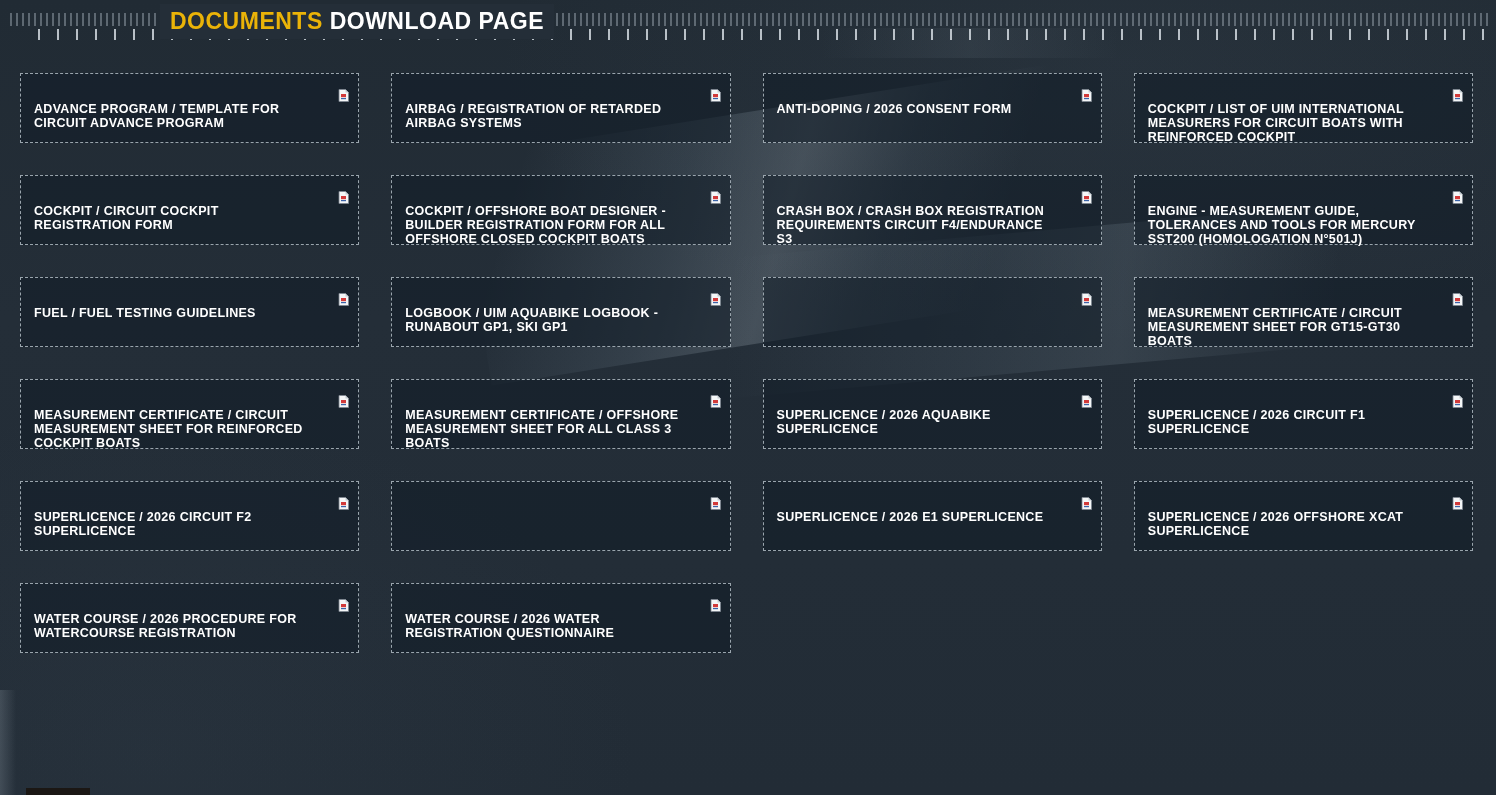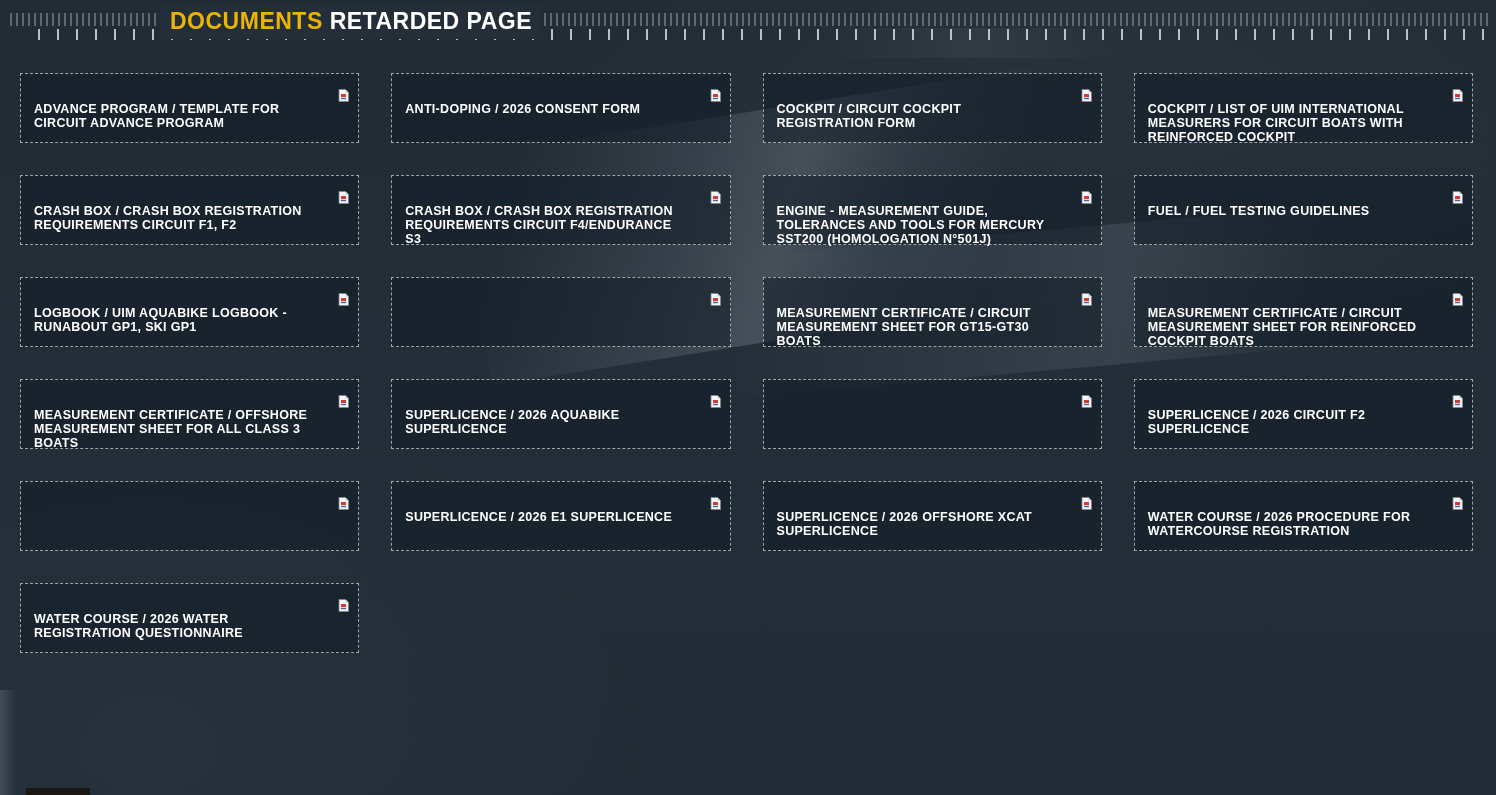--- a/index.html
+++ b/index.html
@@ -143,87 +143,98 @@
 <div class="bg">
   <div class="bg-streak s1"></div>
   <div class="bg-streak s2"></div>
   <div class="bg-streak s3"></div>
   <div class="bg-streak s4"></div>
 </div>
 
 <header>
   <div class="ticks-dense"></div>
   <div class="ticks-sparse"></div>
-  <h1 class="page-title"><span class="accent">DOCUMENTS</span><span> </span><span class="rest">RETARDED PAGE</span></h1>
+  <h1 class="page-title"><span class="accent">DOCUMENTS</span><span> </span><span class="rest">DOWNLOAD PAGE</span></h1>
 </header>
 
 <main class="grid" id="grid">
   <a class="card">
     <span class="card-title">ADVANCE PROGRAM / TEMPLATE FOR CIRCUIT ADVANCE PROGRAM</span>
     <span class="file-icon">
       <svg width="11" height="13" viewBox="0 0 11 13" xmlns="http://www.w3.org/2000/svg">
         <path d="M1 0.5 H7.5 L10.5 3.5 V12.5 H1 Z" fill="#f4f6f7" stroke="#7d8790" stroke-width="0.8"></path>
         <path d="M7.5 0.5 V3.5 H10.5 Z" fill="#c3ccd2"></path>
         <rect x="3" y="5" width="5" height="3.2" fill="#d23a3a"></rect>
         <rect x="3" y="9" width="5" height="1.2" fill="#3a63a8"></rect>
       </svg>
     </span>
   </a>
 
+  <a class="card">
+    <span class="card-title">AIRBAG / REGISTRATION OF RETARDED AIRBAG SYSTEMS</span>
+    <span class="file-icon">
+      <svg width="11" height="13" viewBox="0 0 11 13" xmlns="http://www.w3.org/2000/svg">
+        <path d="M1 0.5 H7.5 L10.5 3.5 V12.5 H1 Z" fill="#f4f6f7" stroke="#7d8790" stroke-width="0.8"></path>
+        <path d="M7.5 0.5 V3.5 H10.5 Z" fill="#c3ccd2"></path>
+        <rect x="3" y="5" width="5" height="3.2" fill="#d23a3a"></rect>
+        <rect x="3" y="9" width="5" height="1.2" fill="#3a63a8"></rect>
+      </svg>
+    </span>
+  </a>
 
   <a class="card">
     <span class="card-title">ANTI-DOPING / 2026 CONSENT FORM</span>
     <span class="file-icon">
       <svg width="11" height="13" viewBox="0 0 11 13" xmlns="http://www.w3.org/2000/svg">
         <path d="M1 0.5 H7.5 L10.5 3.5 V12.5 H1 Z" fill="#f4f6f7" stroke="#7d8790" stroke-width="0.8"></path>
         <path d="M7.5 0.5 V3.5 H10.5 Z" fill="#c3ccd2"></path>
         <rect x="3" y="5" width="5" height="3.2" fill="#d23a3a"></rect>
         <rect x="3" y="9" width="5" height="1.2" fill="#3a63a8"></rect>
       </svg>
     </span>
   </a>
 
   <a class="card">
+    <span class="card-title">COCKPIT / LIST OF UIM INTERNATIONAL MEASURERS FOR CIRCUIT BOATS WITH REINFORCED COCKPIT</span>
+    <span class="file-icon">
+      <svg width="11" height="13" viewBox="0 0 11 13" xmlns="http://www.w3.org/2000/svg">
+        <path d="M1 0.5 H7.5 L10.5 3.5 V12.5 H1 Z" fill="#f4f6f7" stroke="#7d8790" stroke-width="0.8"></path>
+        <path d="M7.5 0.5 V3.5 H10.5 Z" fill="#c3ccd2"></path>
+        <rect x="3" y="5" width="5" height="3.2" fill="#d23a3a"></rect>
+        <rect x="3" y="9" width="5" height="1.2" fill="#3a63a8"></rect>
+      </svg>
+    </span>
+  </a>
+
+  <a class="card">
     <span class="card-title">COCKPIT / CIRCUIT COCKPIT REGISTRATION FORM</span>
     <span class="file-icon">
       <svg width="11" height="13" viewBox="0 0 11 13" xmlns="http://www.w3.org/2000/svg">
         <path d="M1 0.5 H7.5 L10.5 3.5 V12.5 H1 Z" fill="#f4f6f7" stroke="#7d8790" stroke-width="0.8"></path>
         <path d="M7.5 0.5 V3.5 H10.5 Z" fill="#c3ccd2"></path>
         <rect x="3" y="5" width="5" height="3.2" fill="#d23a3a"></rect>
         <rect x="3" y="9" width="5" height="1.2" fill="#3a63a8"></rect>
       </svg>
     </span>
   </a>
 
   <a class="card">
-    <span class="card-title">COCKPIT / LIST OF UIM INTERNATIONAL MEASURERS FOR CIRCUIT BOATS WITH REINFORCED COCKPIT</span>
-    <span class="file-icon">
-      <svg width="11" height="13" viewBox="0 0 11 13" xmlns="http://www.w3.org/2000/svg">
-        <path d="M1 0.5 H7.5 L10.5 3.5 V12.5 H1 Z" fill="#f4f6f7" stroke="#7d8790" stroke-width="0.8"></path>
-        <path d="M7.5 0.5 V3.5 H10.5 Z" fill="#c3ccd2"></path>
-        <rect x="3" y="5" width="5" height="3.2" fill="#d23a3a"></rect>
-        <rect x="3" y="9" width="5" height="1.2" fill="#3a63a8"></rect>
-      </svg>
-    </span>
-  </a>
-
-
-
-
-  <a class="card">
-    <span class="card-title">CRASH BOX / CRASH BOX REGISTRATION REQUIREMENTS CIRCUIT F1, F2</span>
-    <span class="file-icon">
-      <svg width="11" height="13" viewBox="0 0 11 13" xmlns="http://www.w3.org/2000/svg">
-        <path d="M1 0.5 H7.5 L10.5 3.5 V12.5 H1 Z" fill="#f4f6f7" stroke="#7d8790" stroke-width="0.8"></path>
-        <path d="M7.5 0.5 V3.5 H10.5 Z" fill="#c3ccd2"></path>
-        <rect x="3" y="5" width="5" height="3.2" fill="#d23a3a"></rect>
-        <rect x="3" y="9" width="5" height="1.2" fill="#3a63a8"></rect>
-      </svg>
-    </span>
-  </a>
+    <span class="card-title">COCKPIT / OFFSHORE BOAT DESIGNER - BUILDER REGISTRATION FORM FOR ALL OFFSHORE CLOSED COCKPIT BOATS</span>
+    <span class="file-icon">
+      <svg width="11" height="13" viewBox="0 0 11 13" xmlns="http://www.w3.org/2000/svg">
+        <path d="M1 0.5 H7.5 L10.5 3.5 V12.5 H1 Z" fill="#f4f6f7" stroke="#7d8790" stroke-width="0.8"></path>
+        <path d="M7.5 0.5 V3.5 H10.5 Z" fill="#c3ccd2"></path>
+        <rect x="3" y="5" width="5" height="3.2" fill="#d23a3a"></rect>
+        <rect x="3" y="9" width="5" height="1.2" fill="#3a63a8"></rect>
+      </svg>
+    </span>
+  </a>
+
+
+
 
   <a class="card">
     <span class="card-title">CRASH BOX / CRASH BOX REGISTRATION REQUIREMENTS CIRCUIT F4/ENDURANCE S3</span>
     <span class="file-icon">
       <svg width="11" height="13" viewBox="0 0 11 13" xmlns="http://www.w3.org/2000/svg">
         <path d="M1 0.5 H7.5 L10.5 3.5 V12.5 H1 Z" fill="#f4f6f7" stroke="#7d8790" stroke-width="0.8"></path>
         <path d="M7.5 0.5 V3.5 H10.5 Z" fill="#c3ccd2"></path>
         <rect x="3" y="5" width="5" height="3.2" fill="#d23a3a"></rect>
         <rect x="3" y="9" width="5" height="1.2" fill="#3a63a8"></rect>
       </svg>
@@ -320,20 +331,21 @@
       <svg width="11" height="13" viewBox="0 0 11 13" xmlns="http://www.w3.org/2000/svg">
         <path d="M1 0.5 H7.5 L10.5 3.5 V12.5 H1 Z" fill="#f4f6f7" stroke="#7d8790" stroke-width="0.8"></path>
         <path d="M7.5 0.5 V3.5 H10.5 Z" fill="#c3ccd2"></path>
         <rect x="3" y="5" width="5" height="3.2" fill="#d23a3a"></rect>
         <rect x="3" y="9" width="5" height="1.2" fill="#3a63a8"></rect>
       </svg>
     </span>
   </a>
 
   <a class="card">
+    <span class="card-title">SUPERLICENCE / 2026 CIRCUIT F1 SUPERLICENCE</span>
     <span class="file-icon">
       <svg width="11" height="13" viewBox="0 0 11 13" xmlns="http://www.w3.org/2000/svg">
         <path d="M1 0.5 H7.5 L10.5 3.5 V12.5 H1 Z" fill="#f4f6f7" stroke="#7d8790" stroke-width="0.8"></path>
         <path d="M7.5 0.5 V3.5 H10.5 Z" fill="#c3ccd2"></path>
         <rect x="3" y="5" width="5" height="3.2" fill="#d23a3a"></rect>
         <rect x="3" y="9" width="5" height="1.2" fill="#3a63a8"></rect>
       </svg>
     </span>
   </a>
 

